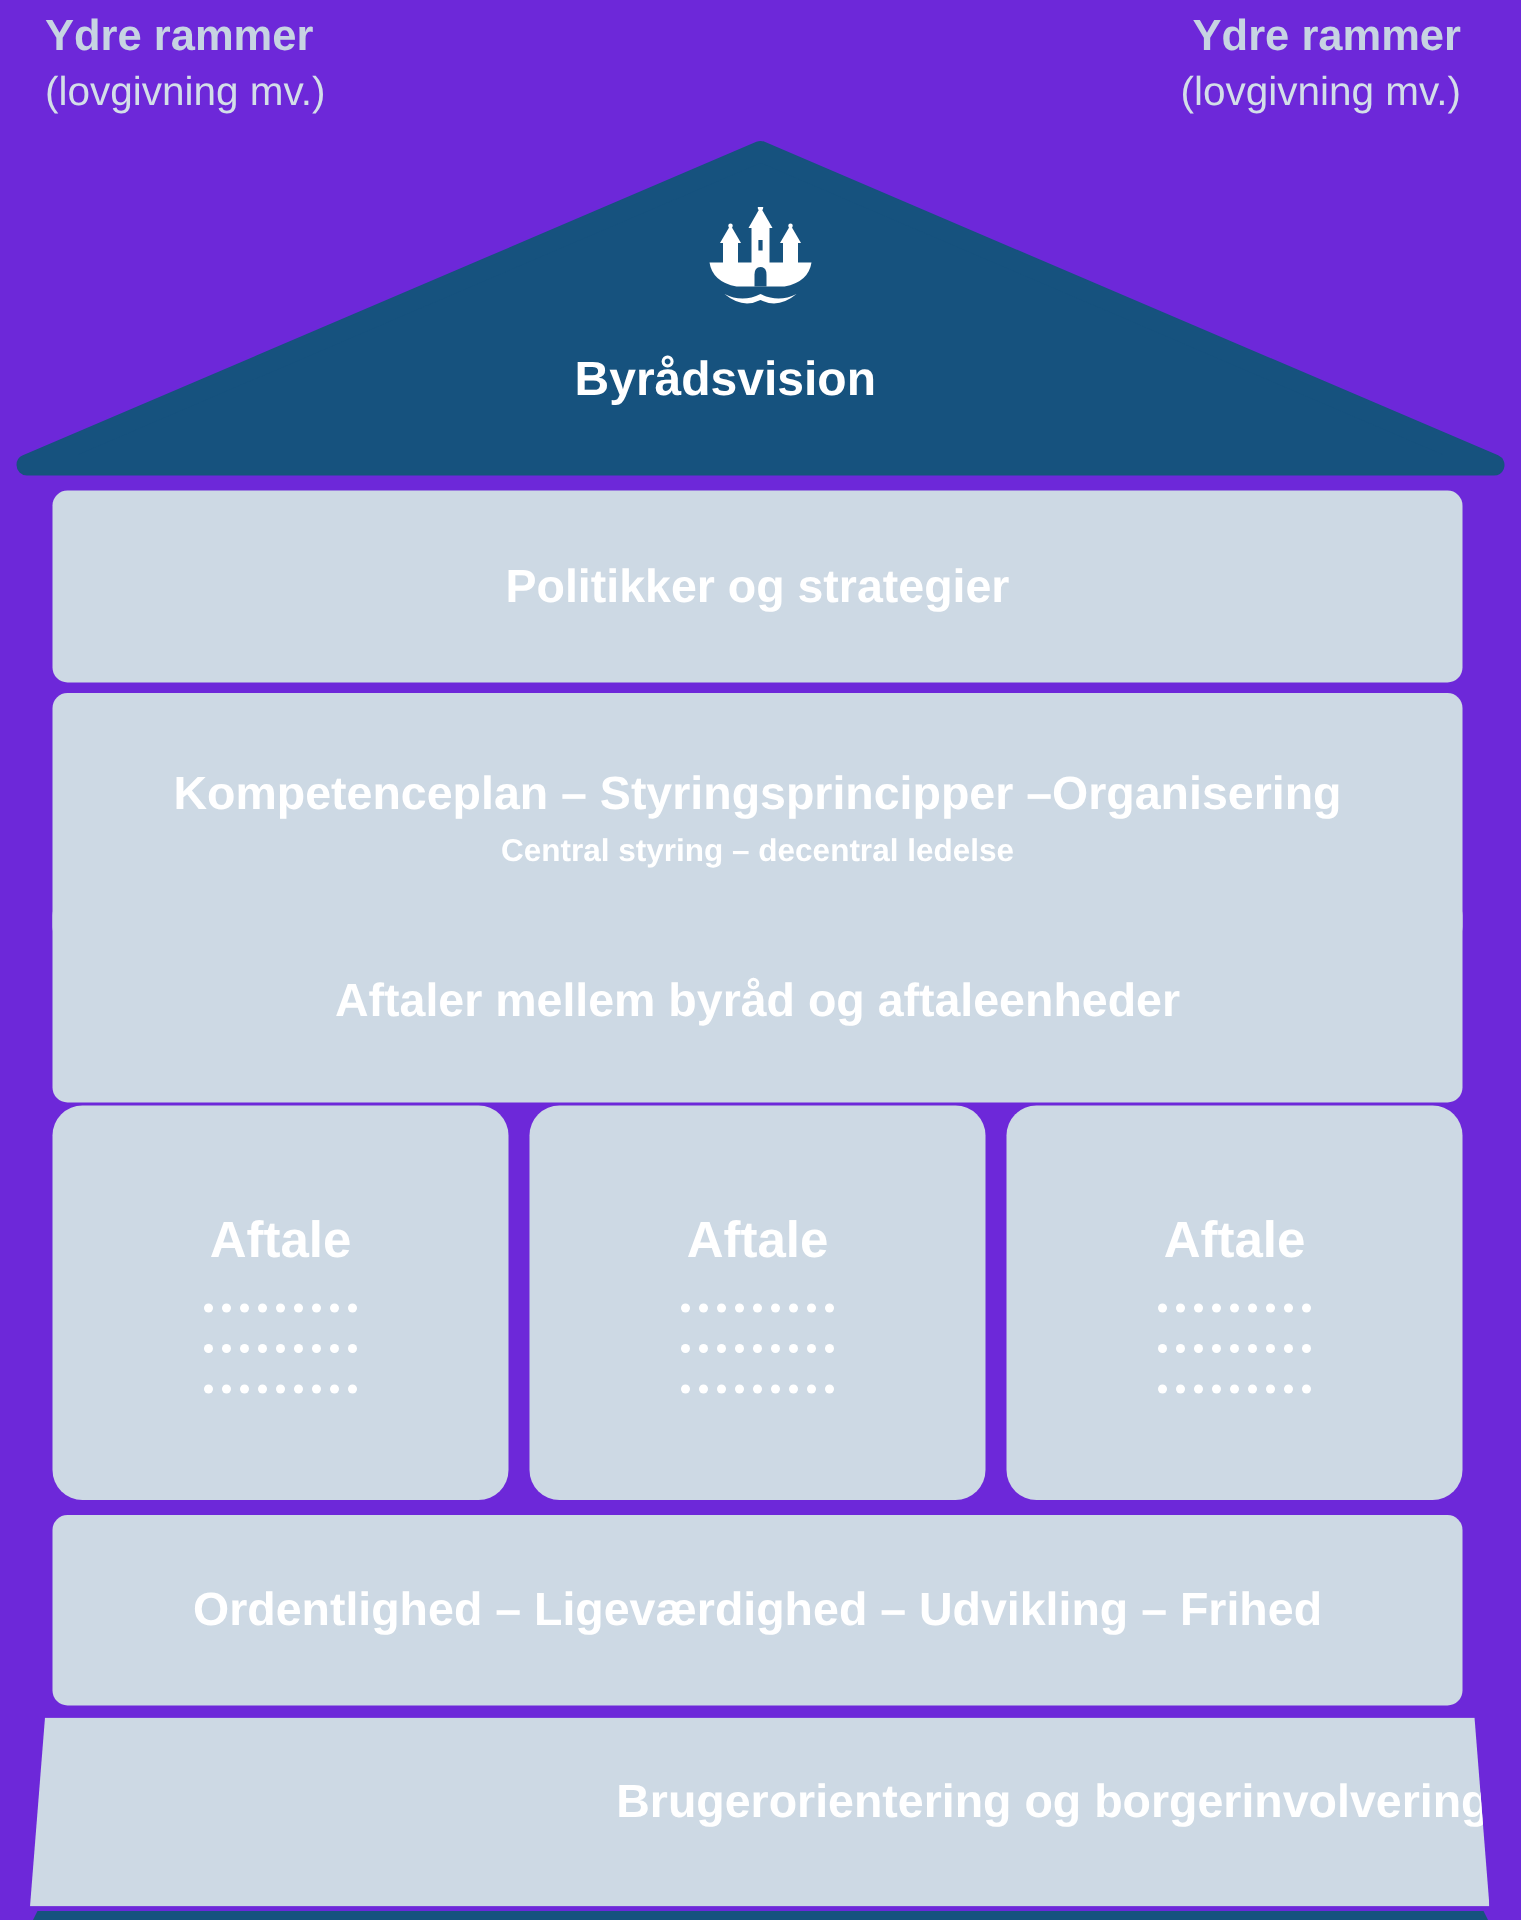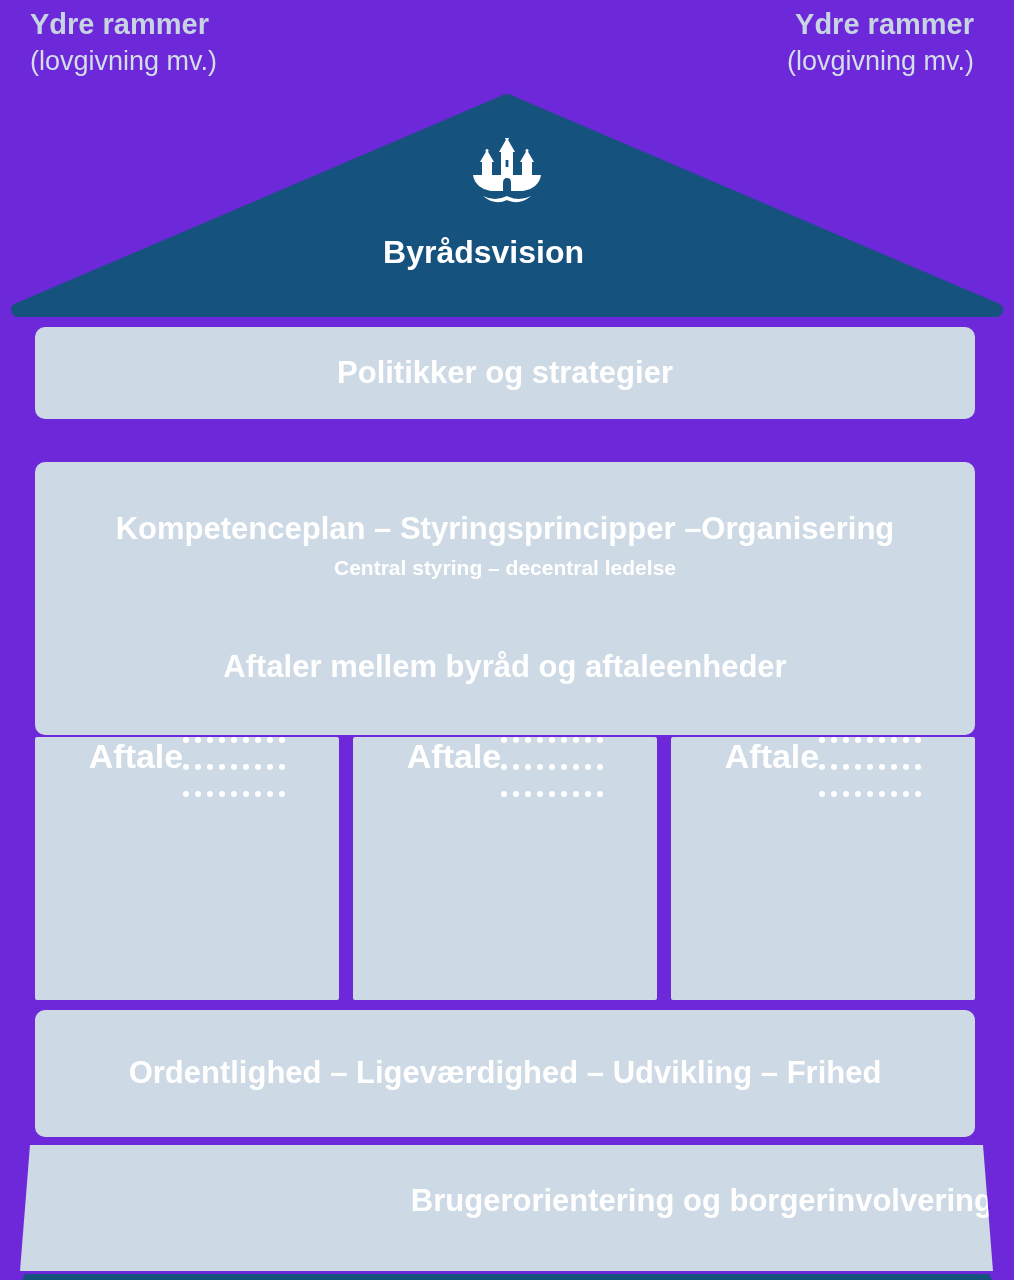--- a/index.html
+++ b/index.html
@@ -25,31 +25,31 @@
     color:var(--boxtext);font-size:32px;font-weight:bold;margin-left:32px;
   }
   .castle{position:absolute;left:467px;top:138px;width:80px;height:72px;}
   .band{
     position:absolute;left:35px;width:940px;background:var(--box);border-radius:10px;
     display:flex;flex-direction:column;align-items:center;justify-content:center;
     color:var(--boxtext);text-align:center;
   }
   .band .title{font-size:31px;font-weight:bold;line-height:1.25;}
   .band .subtitle{font-size:21px;font-weight:bold;margin-top:8px;}
-  .band.politikker{top:327px;height:92px;}
+  .band.politikker{top:327px;height:128px;}
   .band.kompetence{top:462px;height:166px;}
   .band.aftaler{top:600px;height:135px;}
   .band.values{top:1010px;height:127px;}
   .aftale-row{
     position:absolute;left:35px;top:737px;width:940px;height:263px;
     display:flex;gap:14px;
   }
   .aftale-box{
-    flex:1;background:var(--box);border-radius:2px;
-    display:flex;flex-direction:row;justify-content:center;
+    flex:1;background:var(--box);border-radius:20px;
+    display:flex;flex-direction:column;align-items:center;justify-content:center;
     color:var(--boxtext);
   }
   .aftale-box .title{font-size:34px;font-weight:bold;margin-bottom:22px;}
   .dots{display:flex;flex-direction:column;gap:21px;}
   .dot-row{display:flex;gap:6px;justify-content:center;}
   .dot{width:6px;height:6px;border-radius:50%;background:var(--boxtext);}
   .base-trapezoid{
     position:absolute;left:20px;top:1145px;width:973px;height:126px;
     background:var(--box);
     clip-path:polygon(10px 0,963px 0,973px 100%,0 100%);

